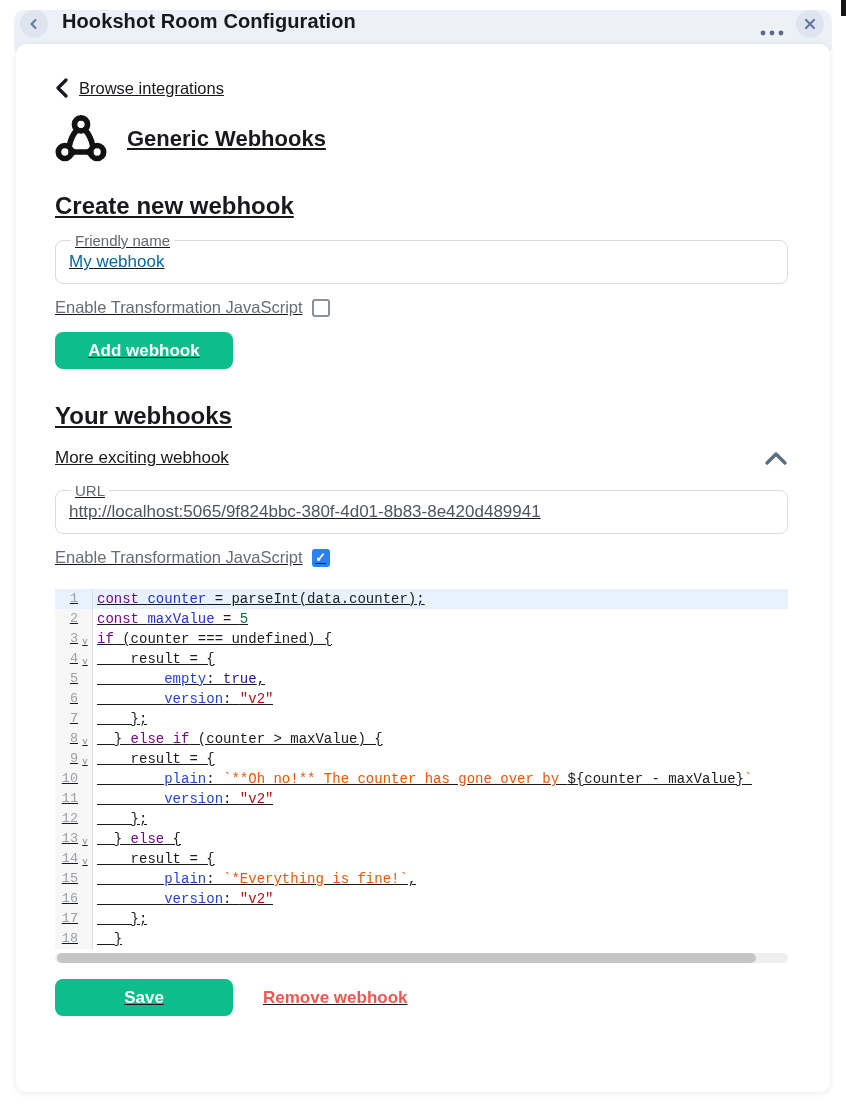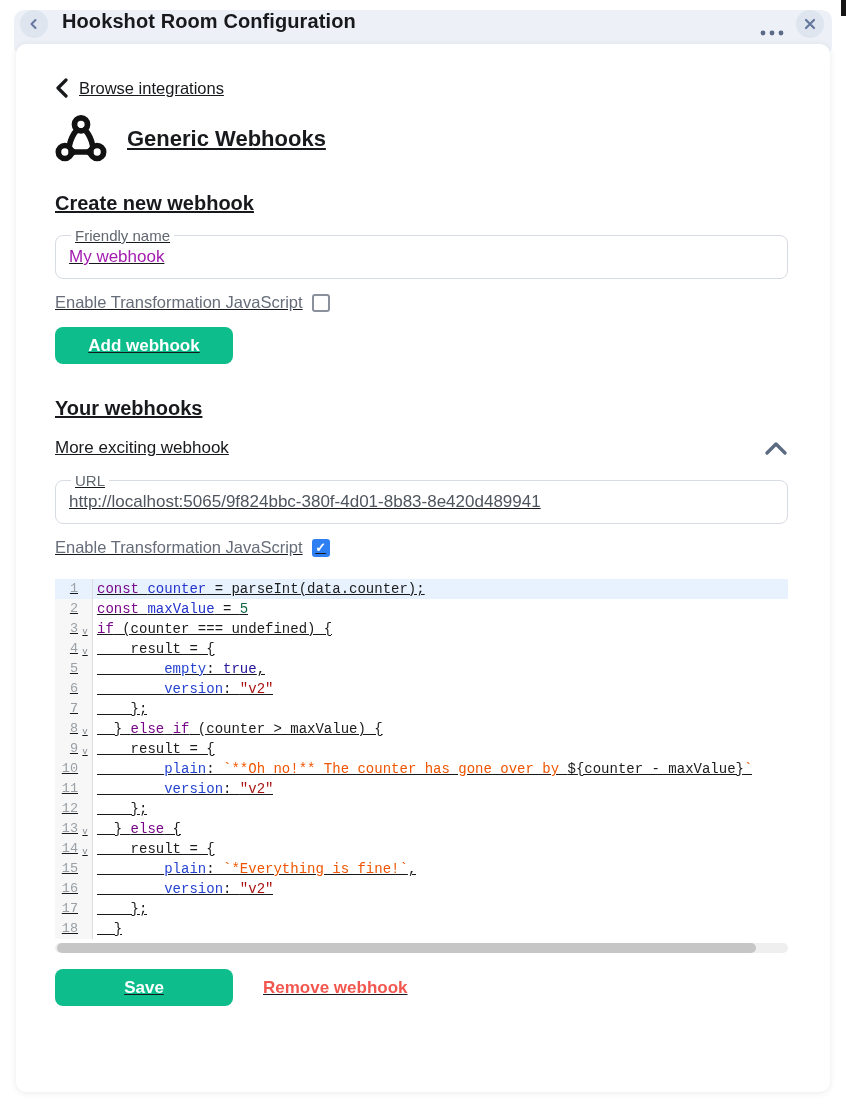--- a/index.html
+++ b/index.html
@@ -31,30 +31,30 @@
     padding:26px 42px 30px 39px;
     text-decoration:underline;
   }
   .browse-row { display:flex; align-items:center; gap:11px; margin-top:8px; cursor:pointer; width:max-content; }
   .browse-row span { font-size:16.5px; font-weight:500; }
 
   .integration-row { display:flex; align-items:center; gap:20px; margin-top:14px; }
   .integration-row h2 { font-size:22px; font-weight:700; }
   .webhook-logo { width:52px; height:54px; display:block; }
 
-  .section-heading { font-size:20px; font-weight:700; margin-top:26px; }
+  .section-heading { font-size:24px; font-weight:700; margin-top:26px; }
   .section-heading.your { margin-top:33px; }
 
   fieldset.text-field {
     border:1px solid #d7dbe2; border-radius:8px; margin-top:12px;
     padding:1px 13px 11px; width:733px;
   }
   fieldset.text-field legend { font-size:15px; color:#60676f; padding:0 4px; margin-left:2px; }
   .field-text { font-size:17px; margin-top:2px; white-space:nowrap; overflow:hidden; }
-  .field-text.placeholder { color:#a21caf; }
+  .field-text.placeholder { color:#0369a1; }
   .field-text.value { color:#4f565f; }
 
   .check-row { display:flex; align-items:center; margin-top:14px; }
   .check-row .check-label { font-size:16.5px; color:#666d79; }
   .checkbox {
     width:18px; height:18px; border:2px solid #8a919c; border-radius:3px; background:#fff;
     margin-left:9px; cursor:pointer; display:flex; align-items:center; justify-content:center;
     font-size:13px; line-height:1; color:#fff; font-weight:700;
   }
   .checkbox.on { background:#2e7ff2; border-color:#2e7ff2; }

